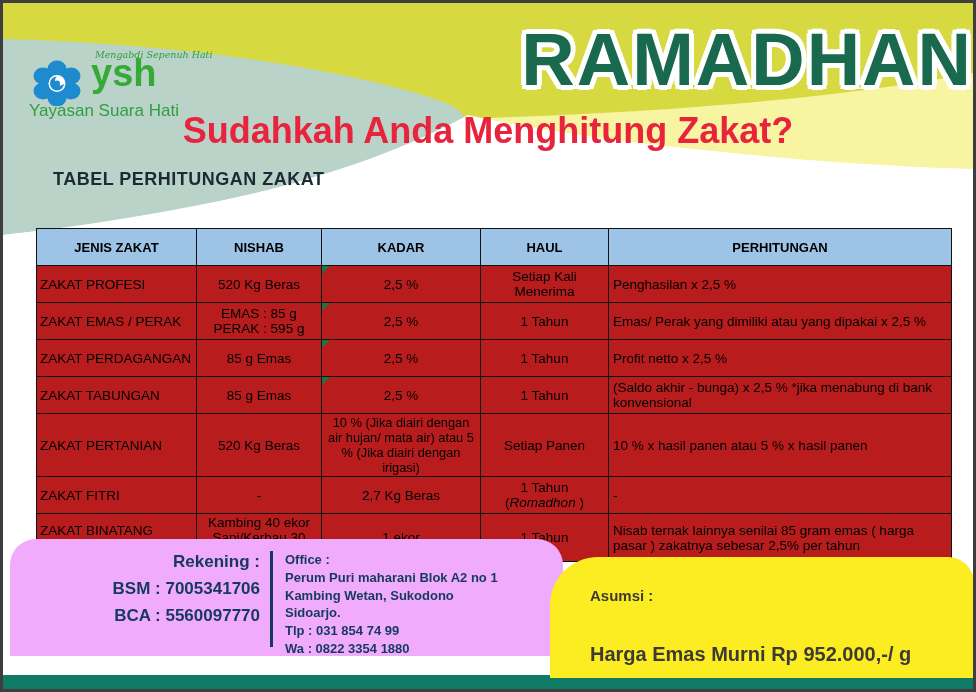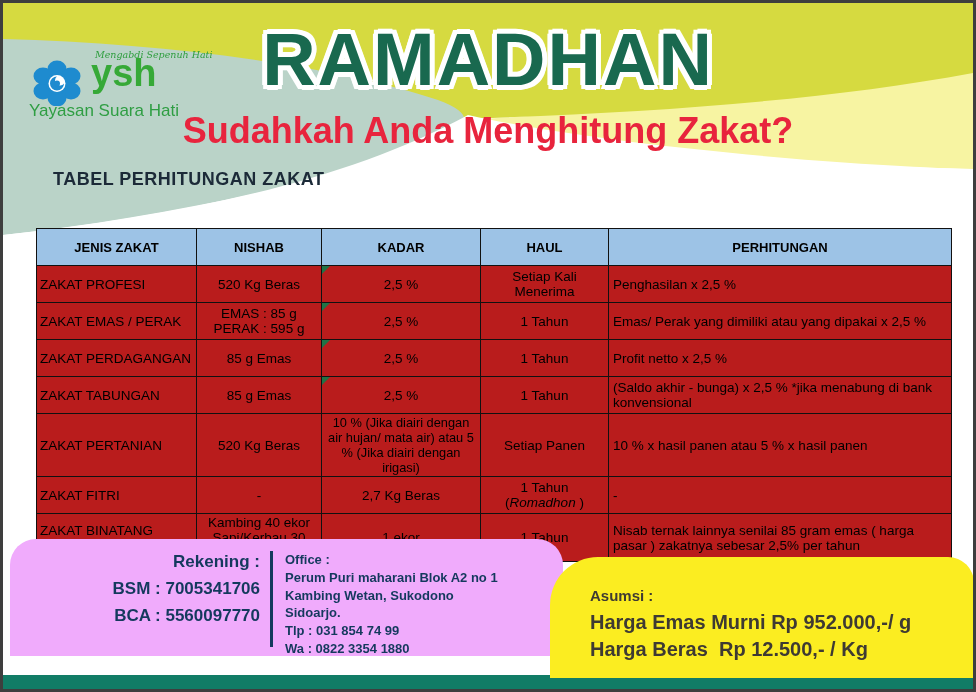--- a/index.html
+++ b/index.html
@@ -13,21 +13,21 @@
   
   .logo{position:absolute;top:40px;left:24px;width:190px;height:90px;}
   .logo-flower{position:absolute;top:17px;left:4px;}
   .logo-tagline{position:absolute;top:6px;left:68px;font-family:"DejaVu Serif",serif;
     font-style:italic;font-size:9.5px;color:#2f9e3f;white-space:nowrap;}
   .logo-abbr{position:absolute;top:8px;left:64px;font-size:38px;font-weight:bold;
     color:#36a937;line-height:1.2;}
   .logo-name{position:absolute;top:58px;left:2px;font-size:17px;color:#2f9e43;white-space:nowrap;}
   
   .main-title{
-    position:absolute;top:14px;left:0;width:100%;margin:0;text-align:center;
+    position:absolute;top:14px;left:0;width:100%;margin:0;text-align:right;
     font-size:74px;font-weight:bold;letter-spacing:2px;color:#19694f;
     text-shadow:-4px -4px 0 #fff,4px -4px 0 #fff,-4px 4px 0 #fff,4px 4px 0 #fff,
                  0 -5px 0 #fff,0 5px 0 #fff,-5px 0 0 #fff,5px 0 0 #fff;
   }
   .subtitle{
     position:absolute;top:107px;left:0;width:100%;margin:0;text-align:center;
     font-size:36px;font-weight:bold;color:#e8243d;
   }
   .section-title{
     position:absolute;top:166px;left:50px;font-size:18px;font-weight:600;
@@ -60,21 +60,21 @@
   }
   .bank-col{width:250px;text-align:right;font-size:17px;font-weight:bold;line-height:27px;}
   .bank-divider{width:3px;height:96px;background:#14395d;margin:3px 12px 0 10px;}
   .office-col{font-size:13px;font-weight:bold;line-height:17.8px;padding-top:3px;}
   .asumsi-box{
     position:absolute;left:547px;top:554px;width:424px;height:121px;
     background:#fbed21;border-radius:48px 26px 0 0;color:#3e3a33;
     box-sizing:border-box;padding:26px 0 0 40px;z-index:2;
   }
   .asumsi-title{font-size:15px;font-weight:bold;line-height:26px;}
-  .asumsi-line{font-size:20px;font-weight:bold;line-height:27px;white-space:pre;}
+  .asumsi-line{font-size:20px;font-weight:bold;line-height:27px;white-space:pre;margin-top:32px;}
 </style>
 </head>
 <body>
 
 <div class="page">
 
   <svg class="header-art" viewBox="0 0 970 270" preserveAspectRatio="none">
     <path fill="#f7f4a2" d="M970,40 C800,92 640,108 440,118 C610,155 830,164 970,166 Z"></path>
     <path fill="#d6da40" d="M0,0 H970 V70 C820,98 640,110 460,116 C300,121 140,128 0,133 Z"></path>
     <path fill="#bad3c8" d="M0,36 C160,40 330,62 435,97 C478,112 466,130 420,145 C330,178 150,216 0,232 Z"></path>

